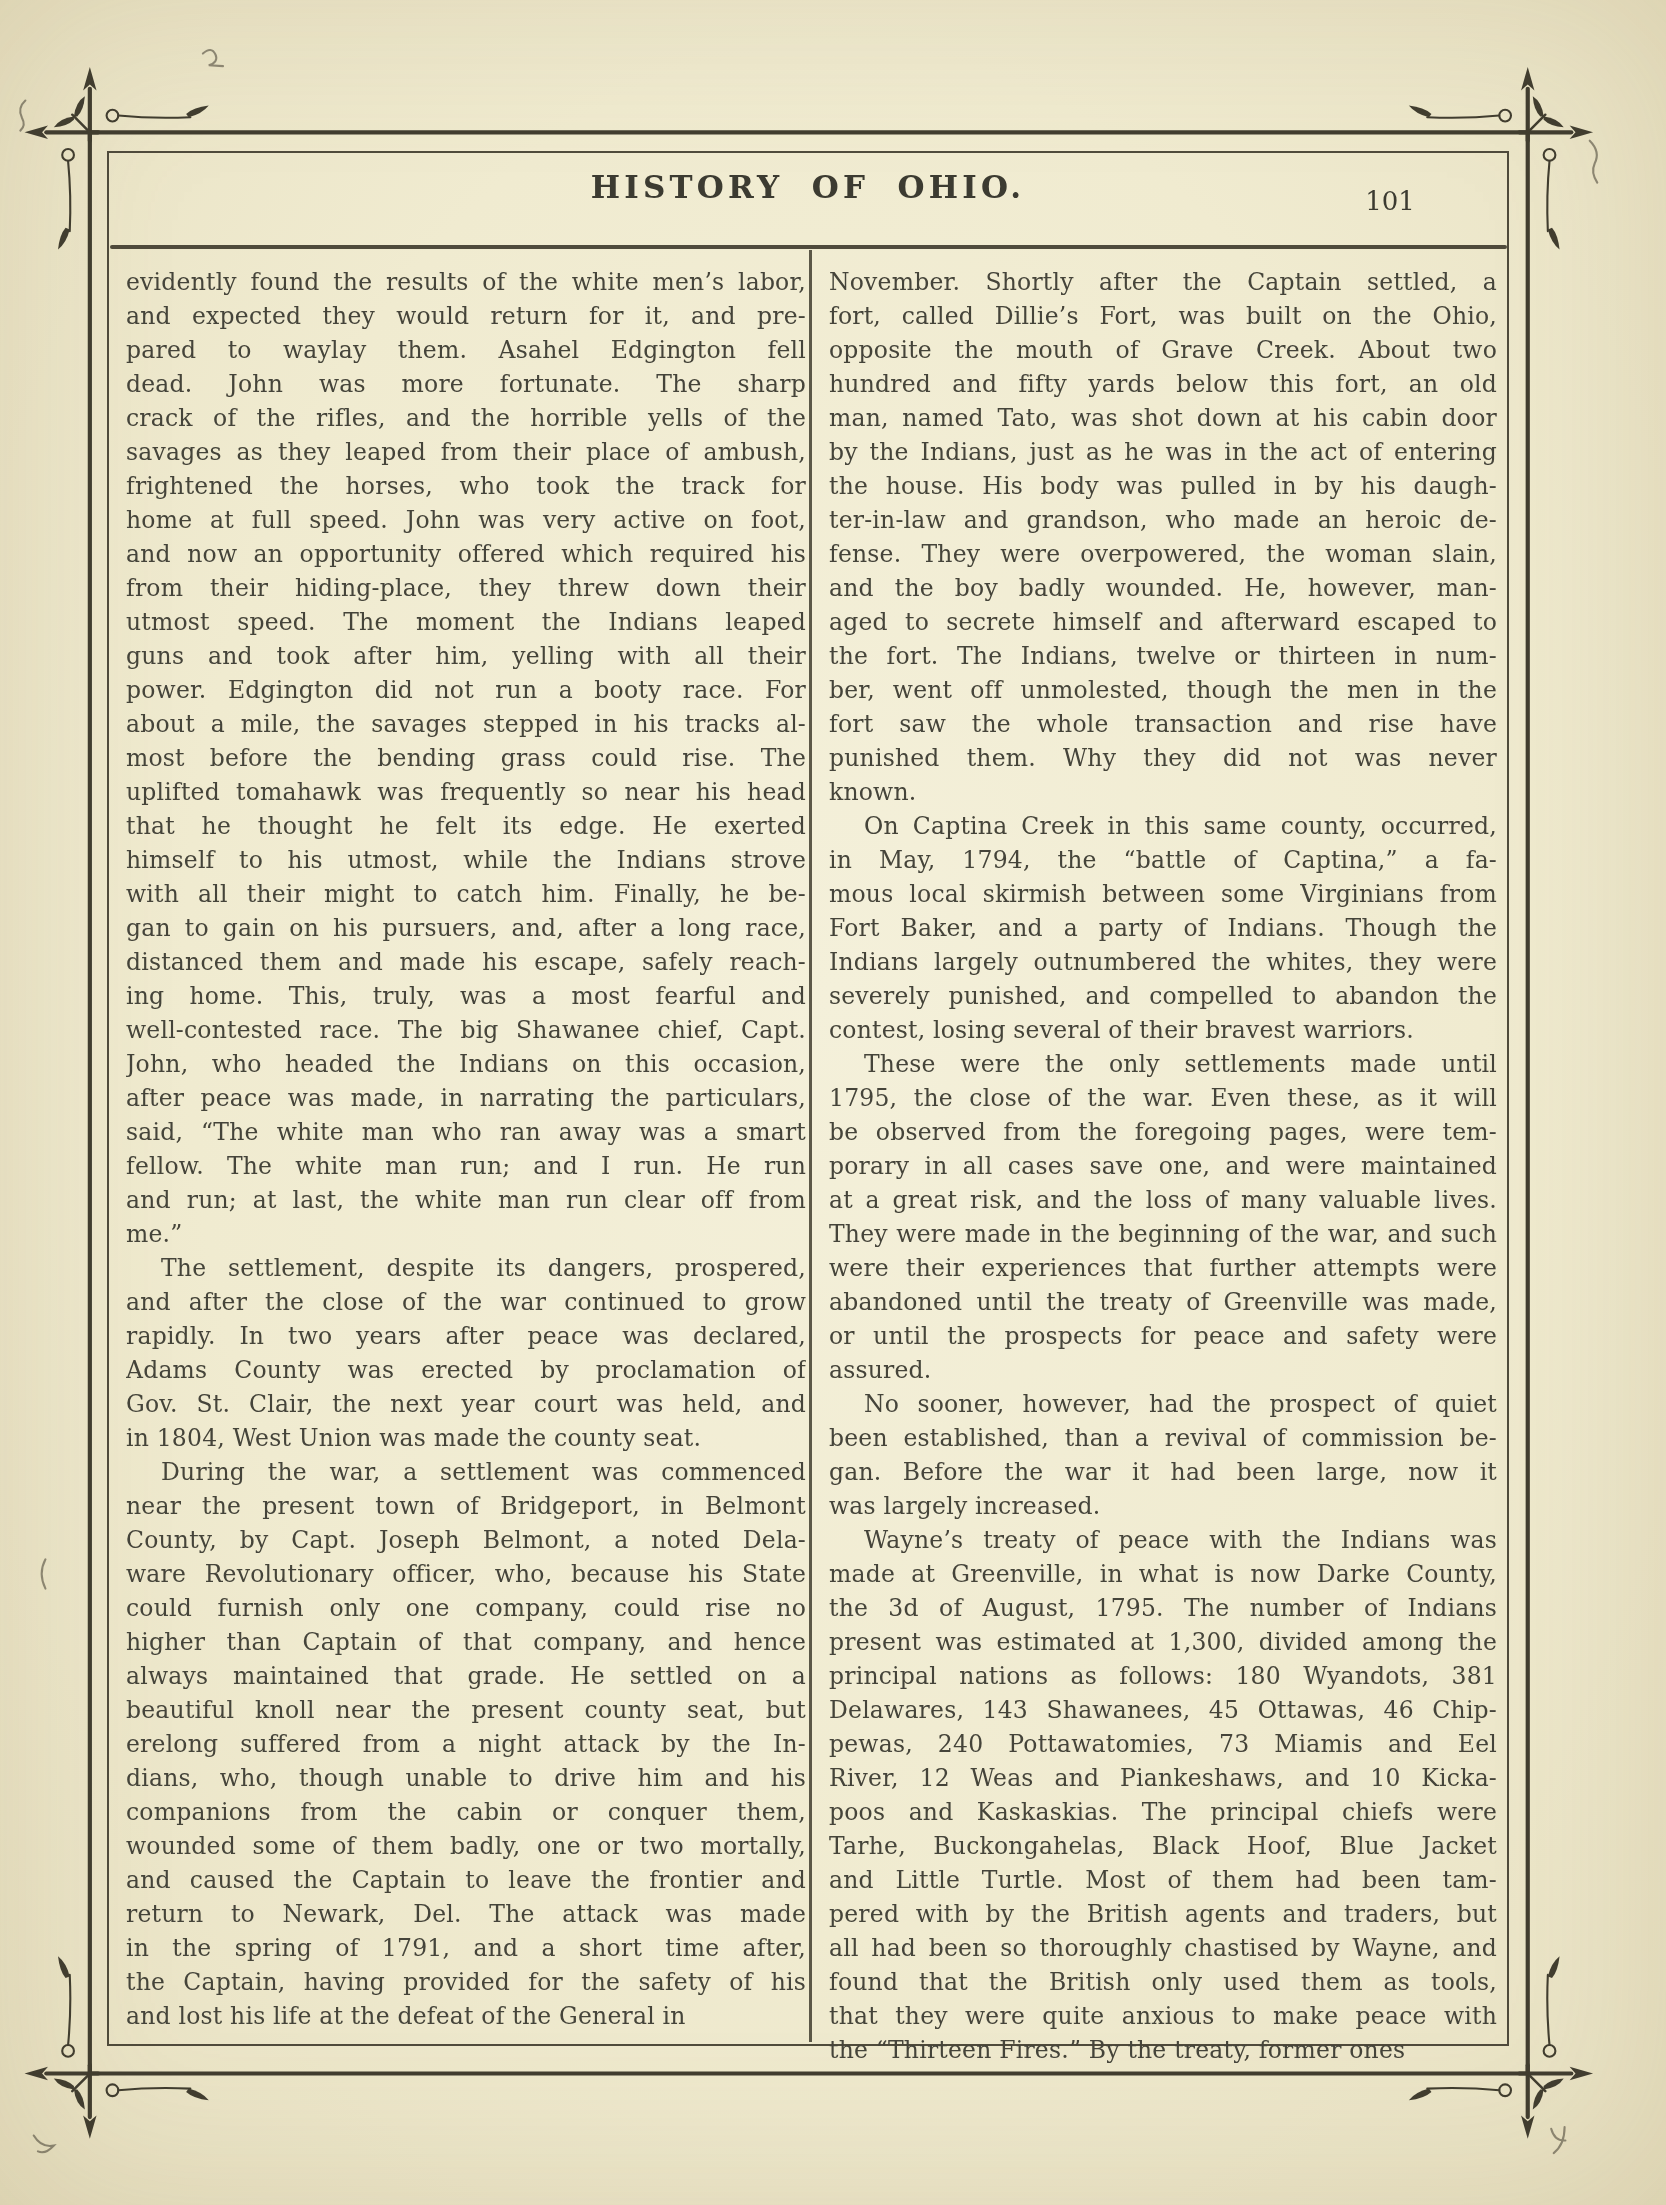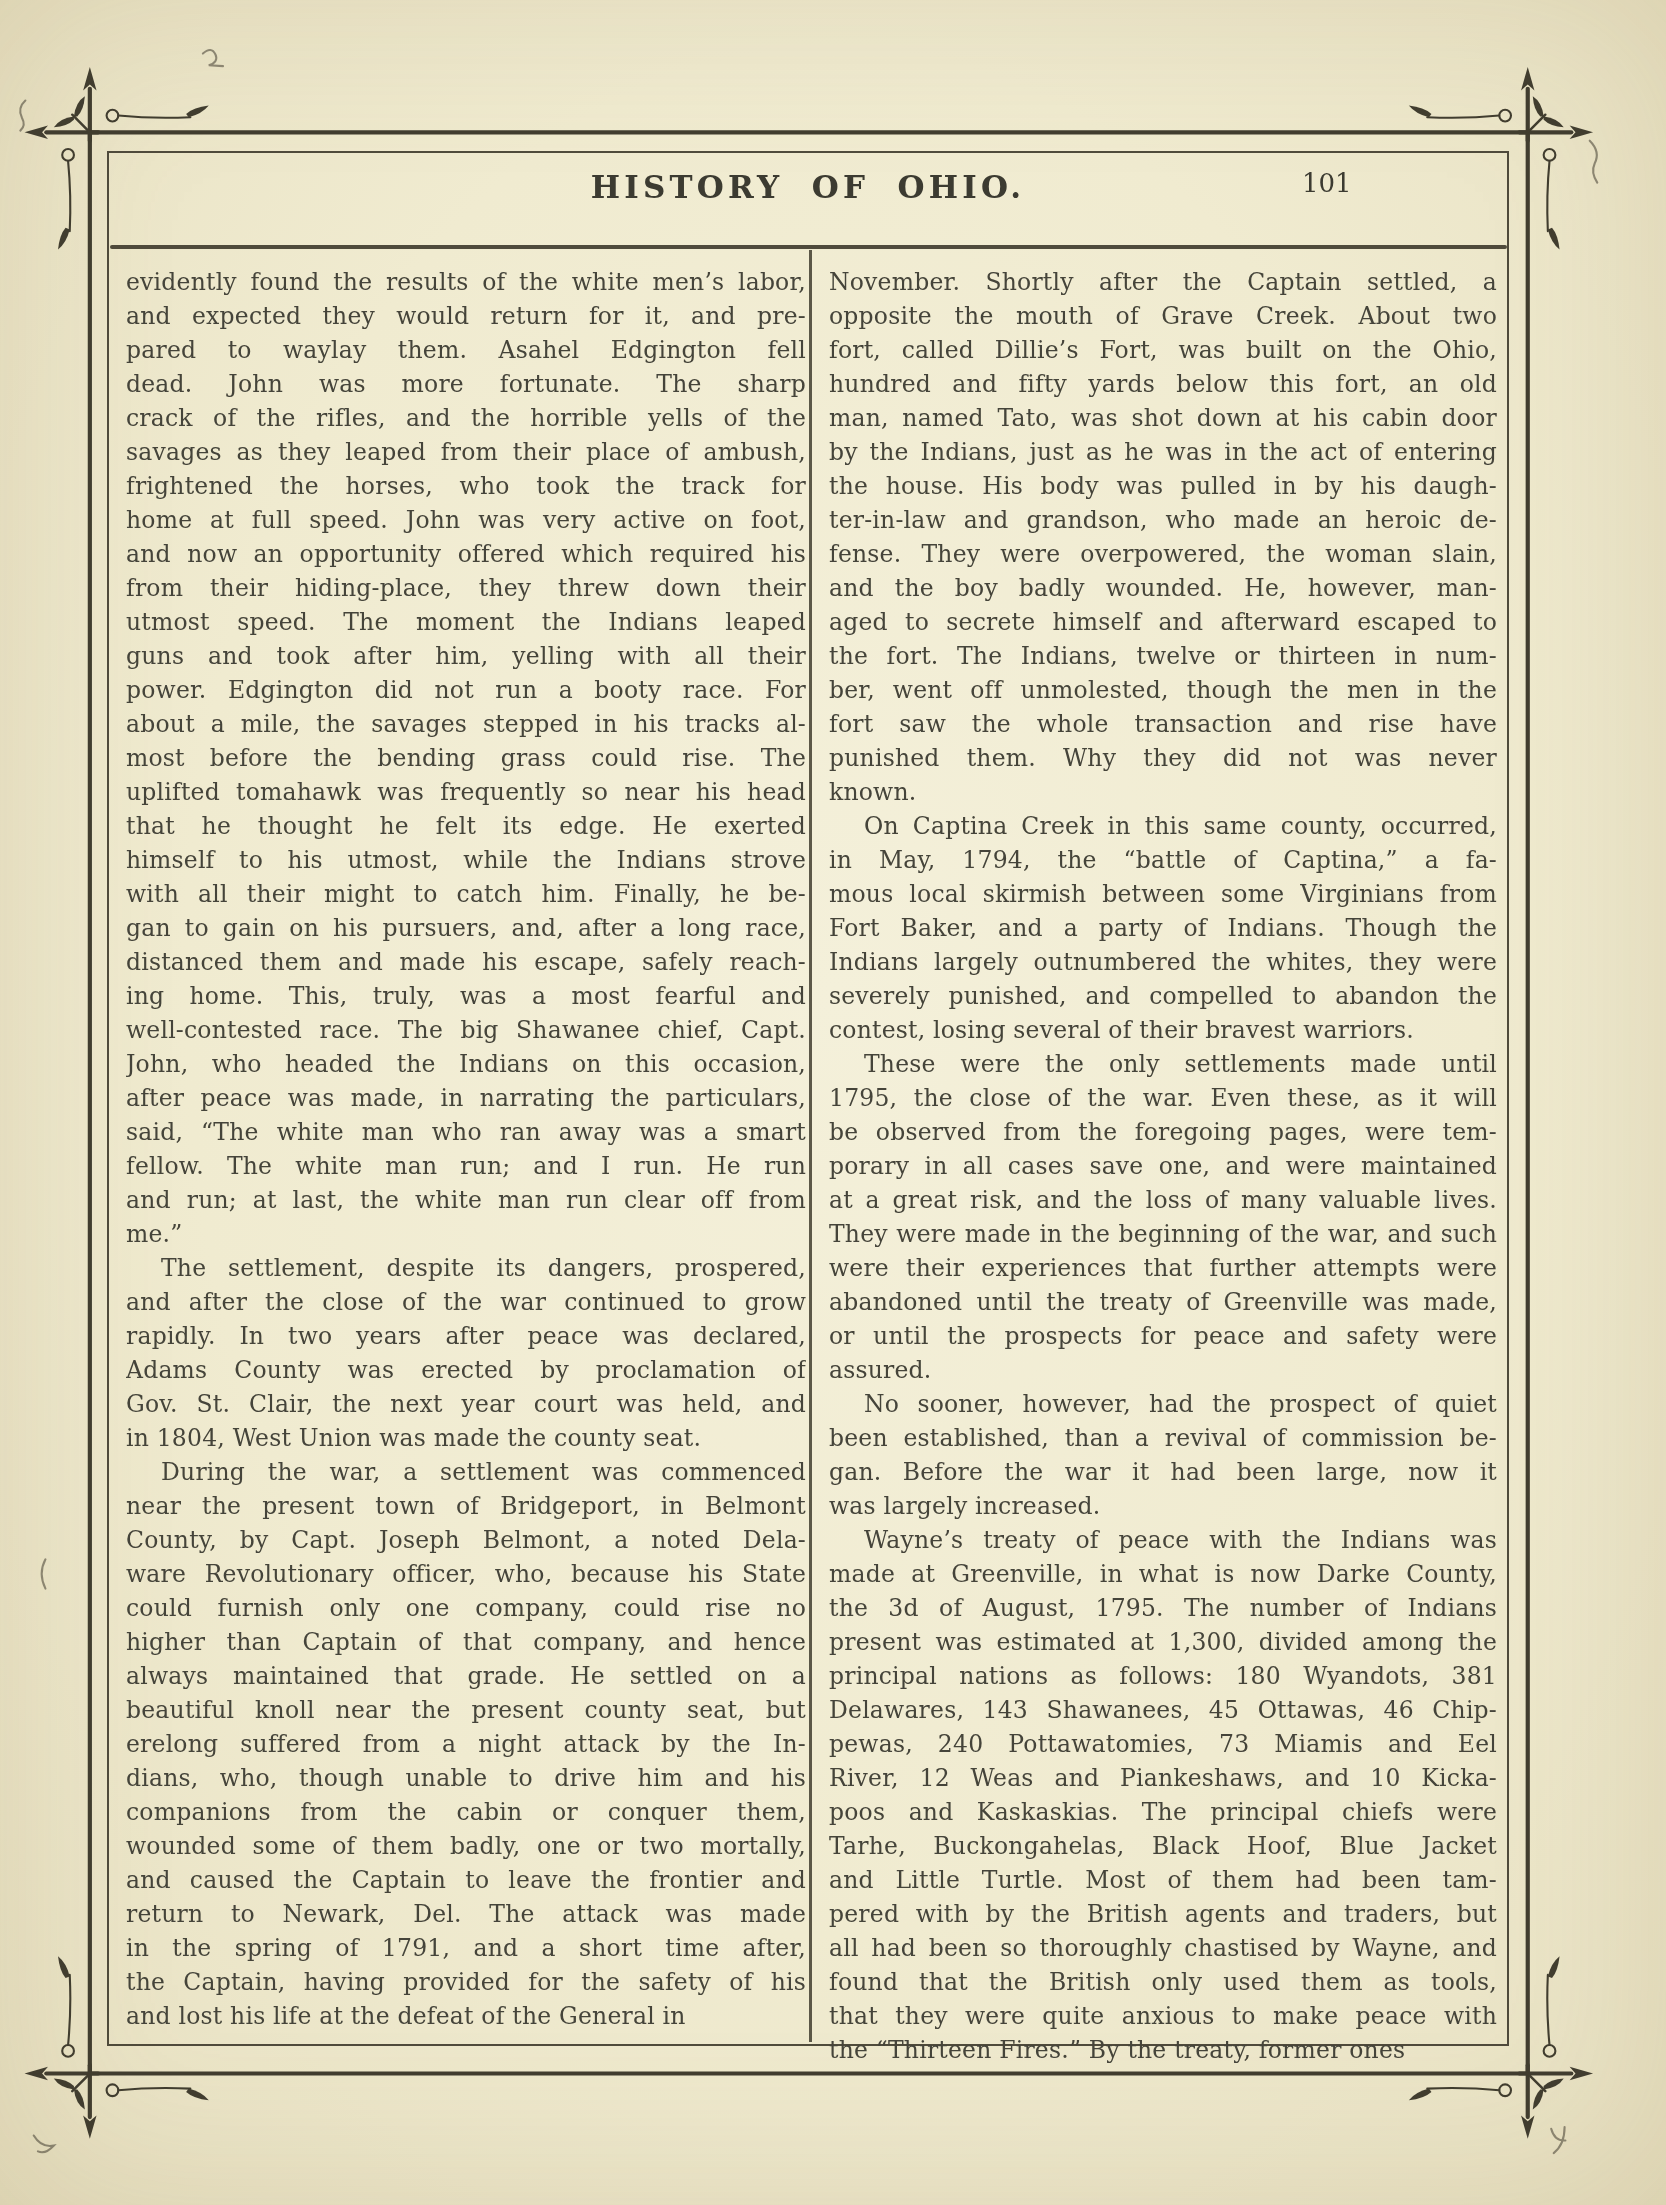--- a/index.html
+++ b/index.html
@@ -23,22 +23,22 @@
     position:absolute;left:107px;top:151px;width:1402px;height:1895px;
     border:2.5px solid var(--frame,#413d2f);box-sizing:border-box;opacity:.92;
   }
   #header-title{
     position:absolute;left:107px;top:169px;width:1402px;
     text-align:center;font-size:31px;letter-spacing:4.2px;word-spacing:13.4px;
     color:var(--ink-dark,#3c3b31);
     font-weight:bold;
   }
   #page-number{
-    position:absolute;left:1302px;top:168px;width:176px;
-    text-align:left;font-size:26px;color:var(--ink-dark,#3c3b31);
+    position:absolute;left:1302px;top:186px;width:176px;
+    text-align:center;font-size:26px;color:var(--ink-dark,#3c3b31);
   }
   #header-rule{
     position:absolute;left:110px;top:245px;width:1397px;height:4.2px;
     background:var(--frame,#413d2f);border-radius:2.5px;opacity:.92;
   }
   #col-divider{
     position:absolute;left:809px;top:250px;width:2.5px;height:1792px;
     background:var(--frame,#413d2f);opacity:.85;
   }
   .column{position:absolute;top:265px;font-size:23.5px;}
@@ -161,22 +161,22 @@
         <div class="line">and caused the Captain to leave the frontier and</div>
         <div class="line">return to Newark, Del. The attack was made</div>
         <div class="line">in the spring of 1791, and a short time after,</div>
         <div class="line">the Captain, having provided for the safety of his</div>
         <div class="line final">and lost his life at the defeat of the General in</div>
       </div>
     </div>
   <div id="col-right" class="column">
       <div class="para">
         <div class="line">November. Shortly after the Captain settled, a</div>
+        <div class="line">fort, called Dillie’s Fort, was built on the Ohio,</div>
         <div class="line">opposite the mouth of Grave Creek. About two</div>
-        <div class="line">fort, called Dillie’s Fort, was built on the Ohio,</div>
         <div class="line">hundred and fifty yards below this fort, an old</div>
         <div class="line">man, named Tato, was shot down at his cabin door</div>
         <div class="line">by the Indians, just as he was in the act of entering</div>
         <div class="line">the house. His body was pulled in by his daugh-</div>
         <div class="line">ter-in-law and grandson, who made an heroic de-</div>
         <div class="line">fense. They were overpowered, the woman slain,</div>
         <div class="line">and the boy badly wounded. He, however, man-</div>
         <div class="line">aged to secrete himself and afterward escaped to</div>
         <div class="line">the fort. The Indians, twelve or thirteen in num-</div>
         <div class="line">ber, went off unmolested, though the men in the</div>

